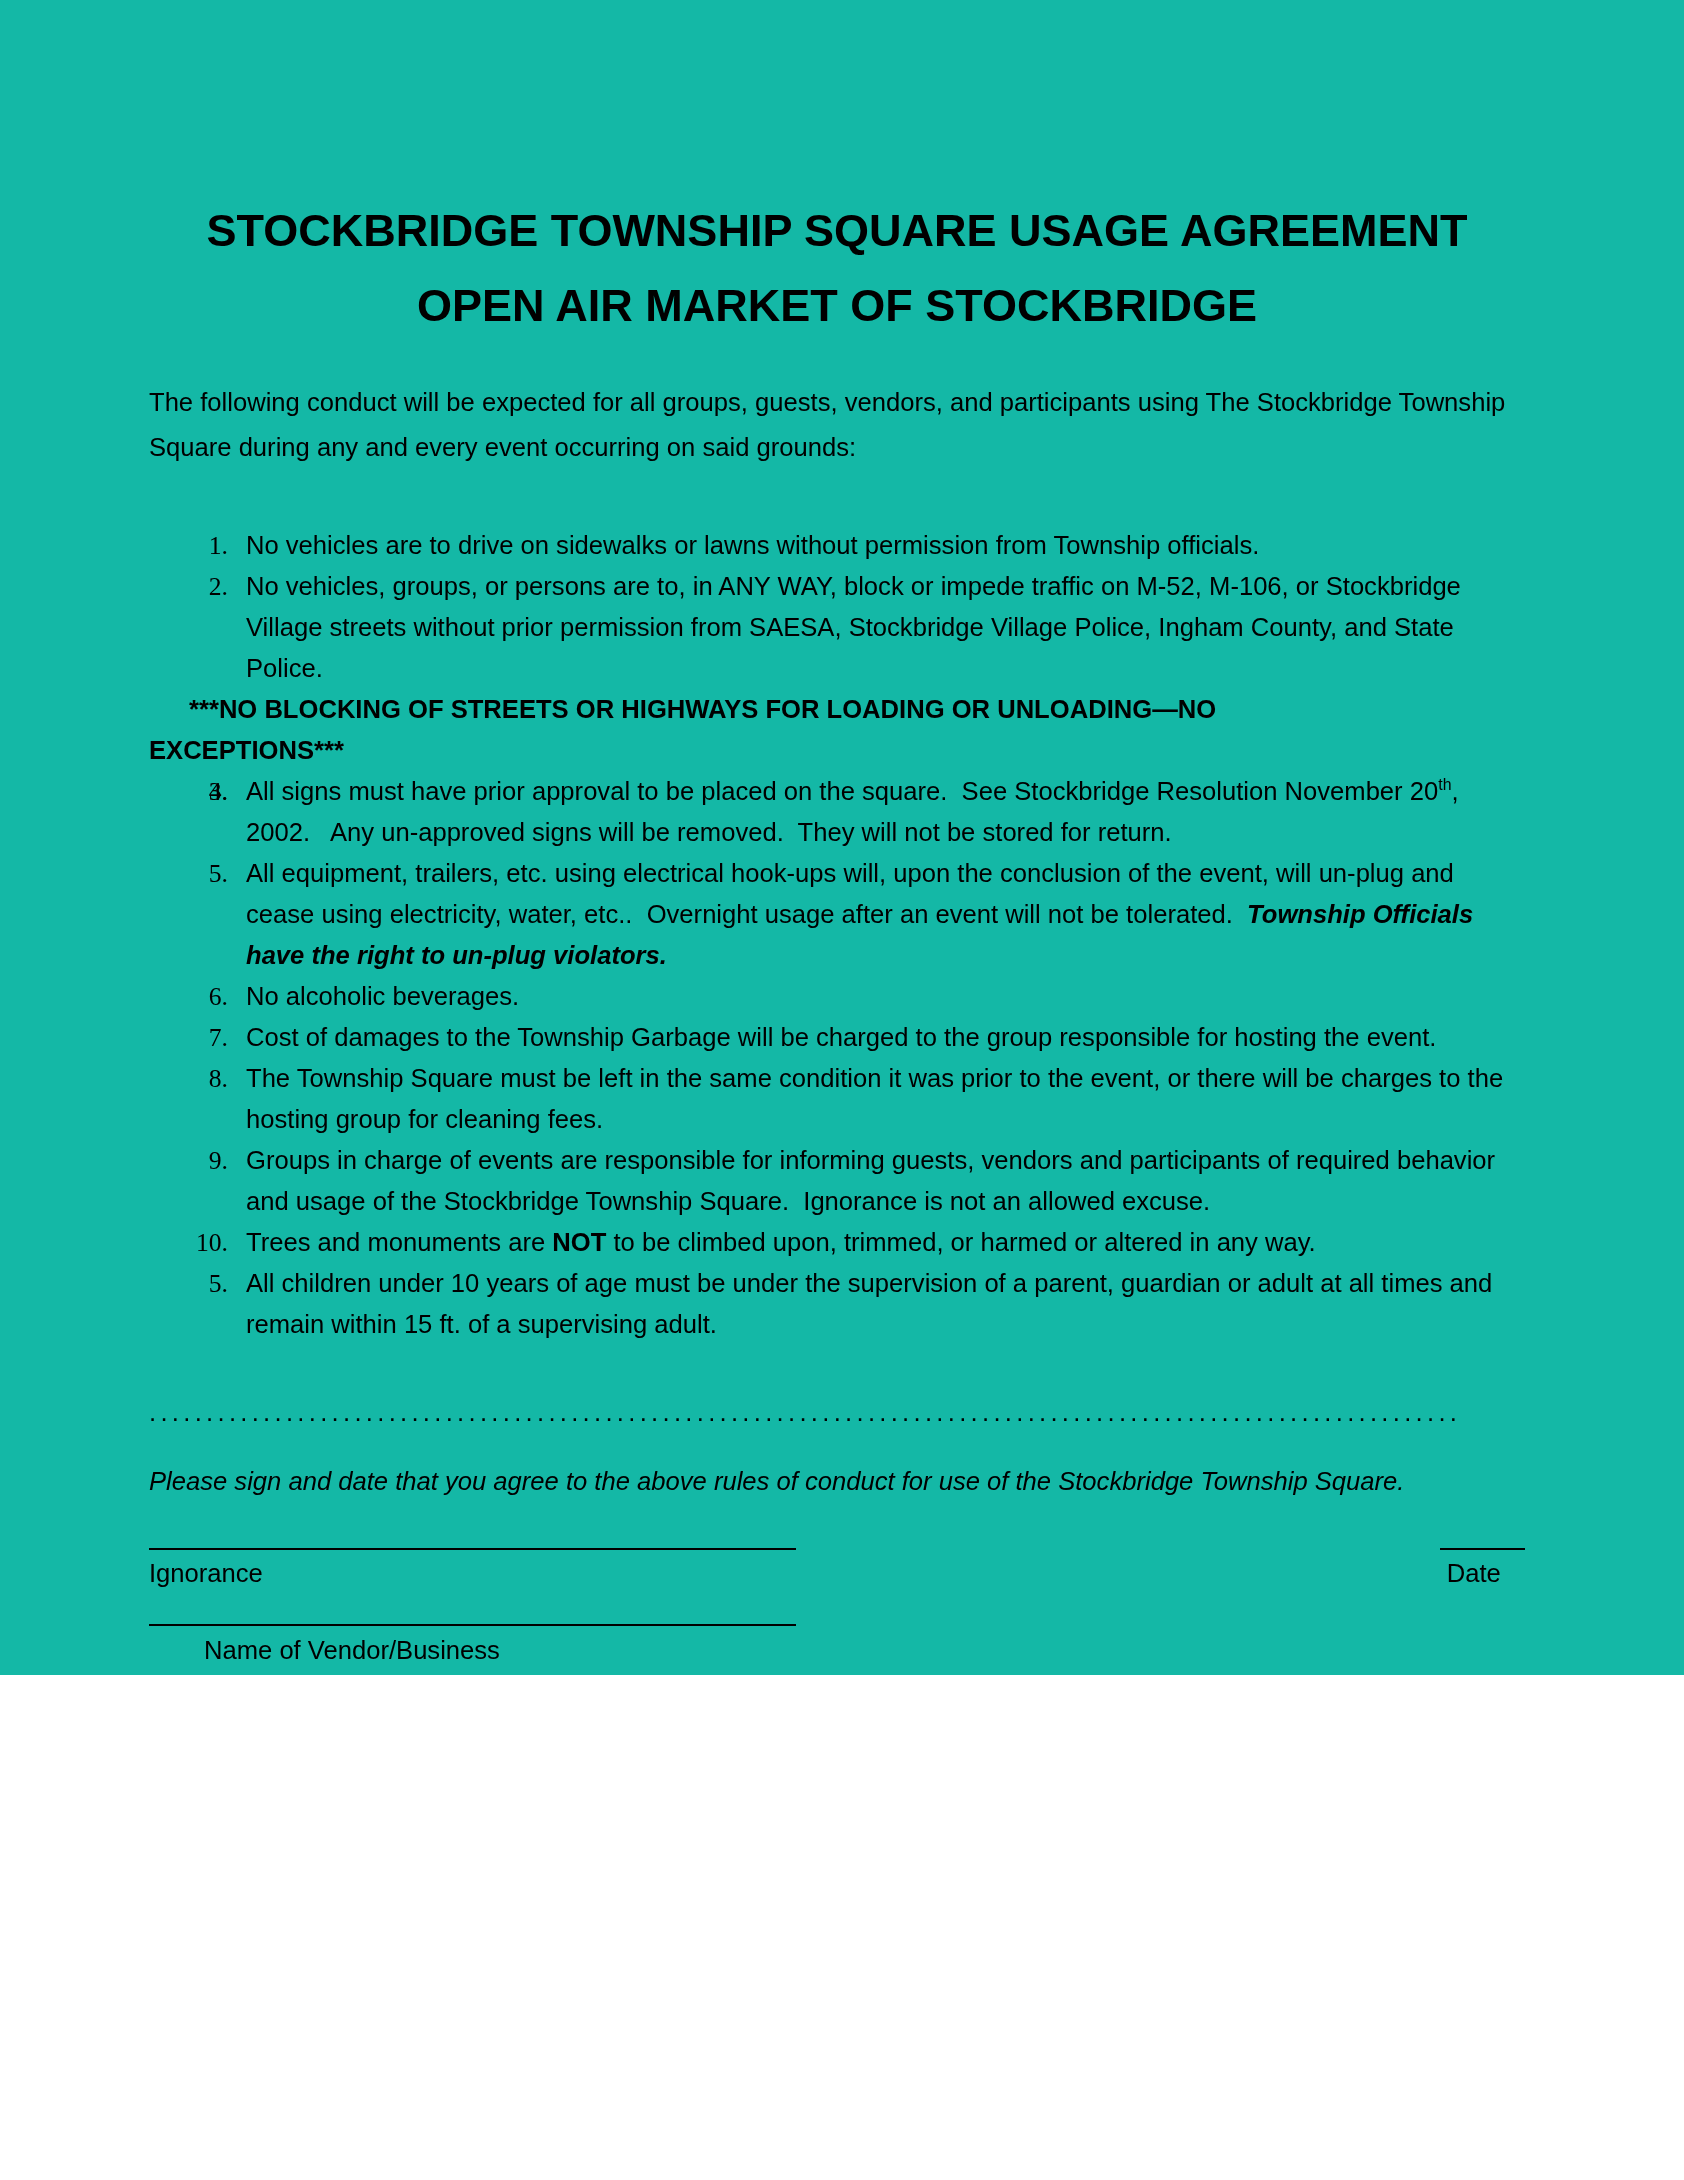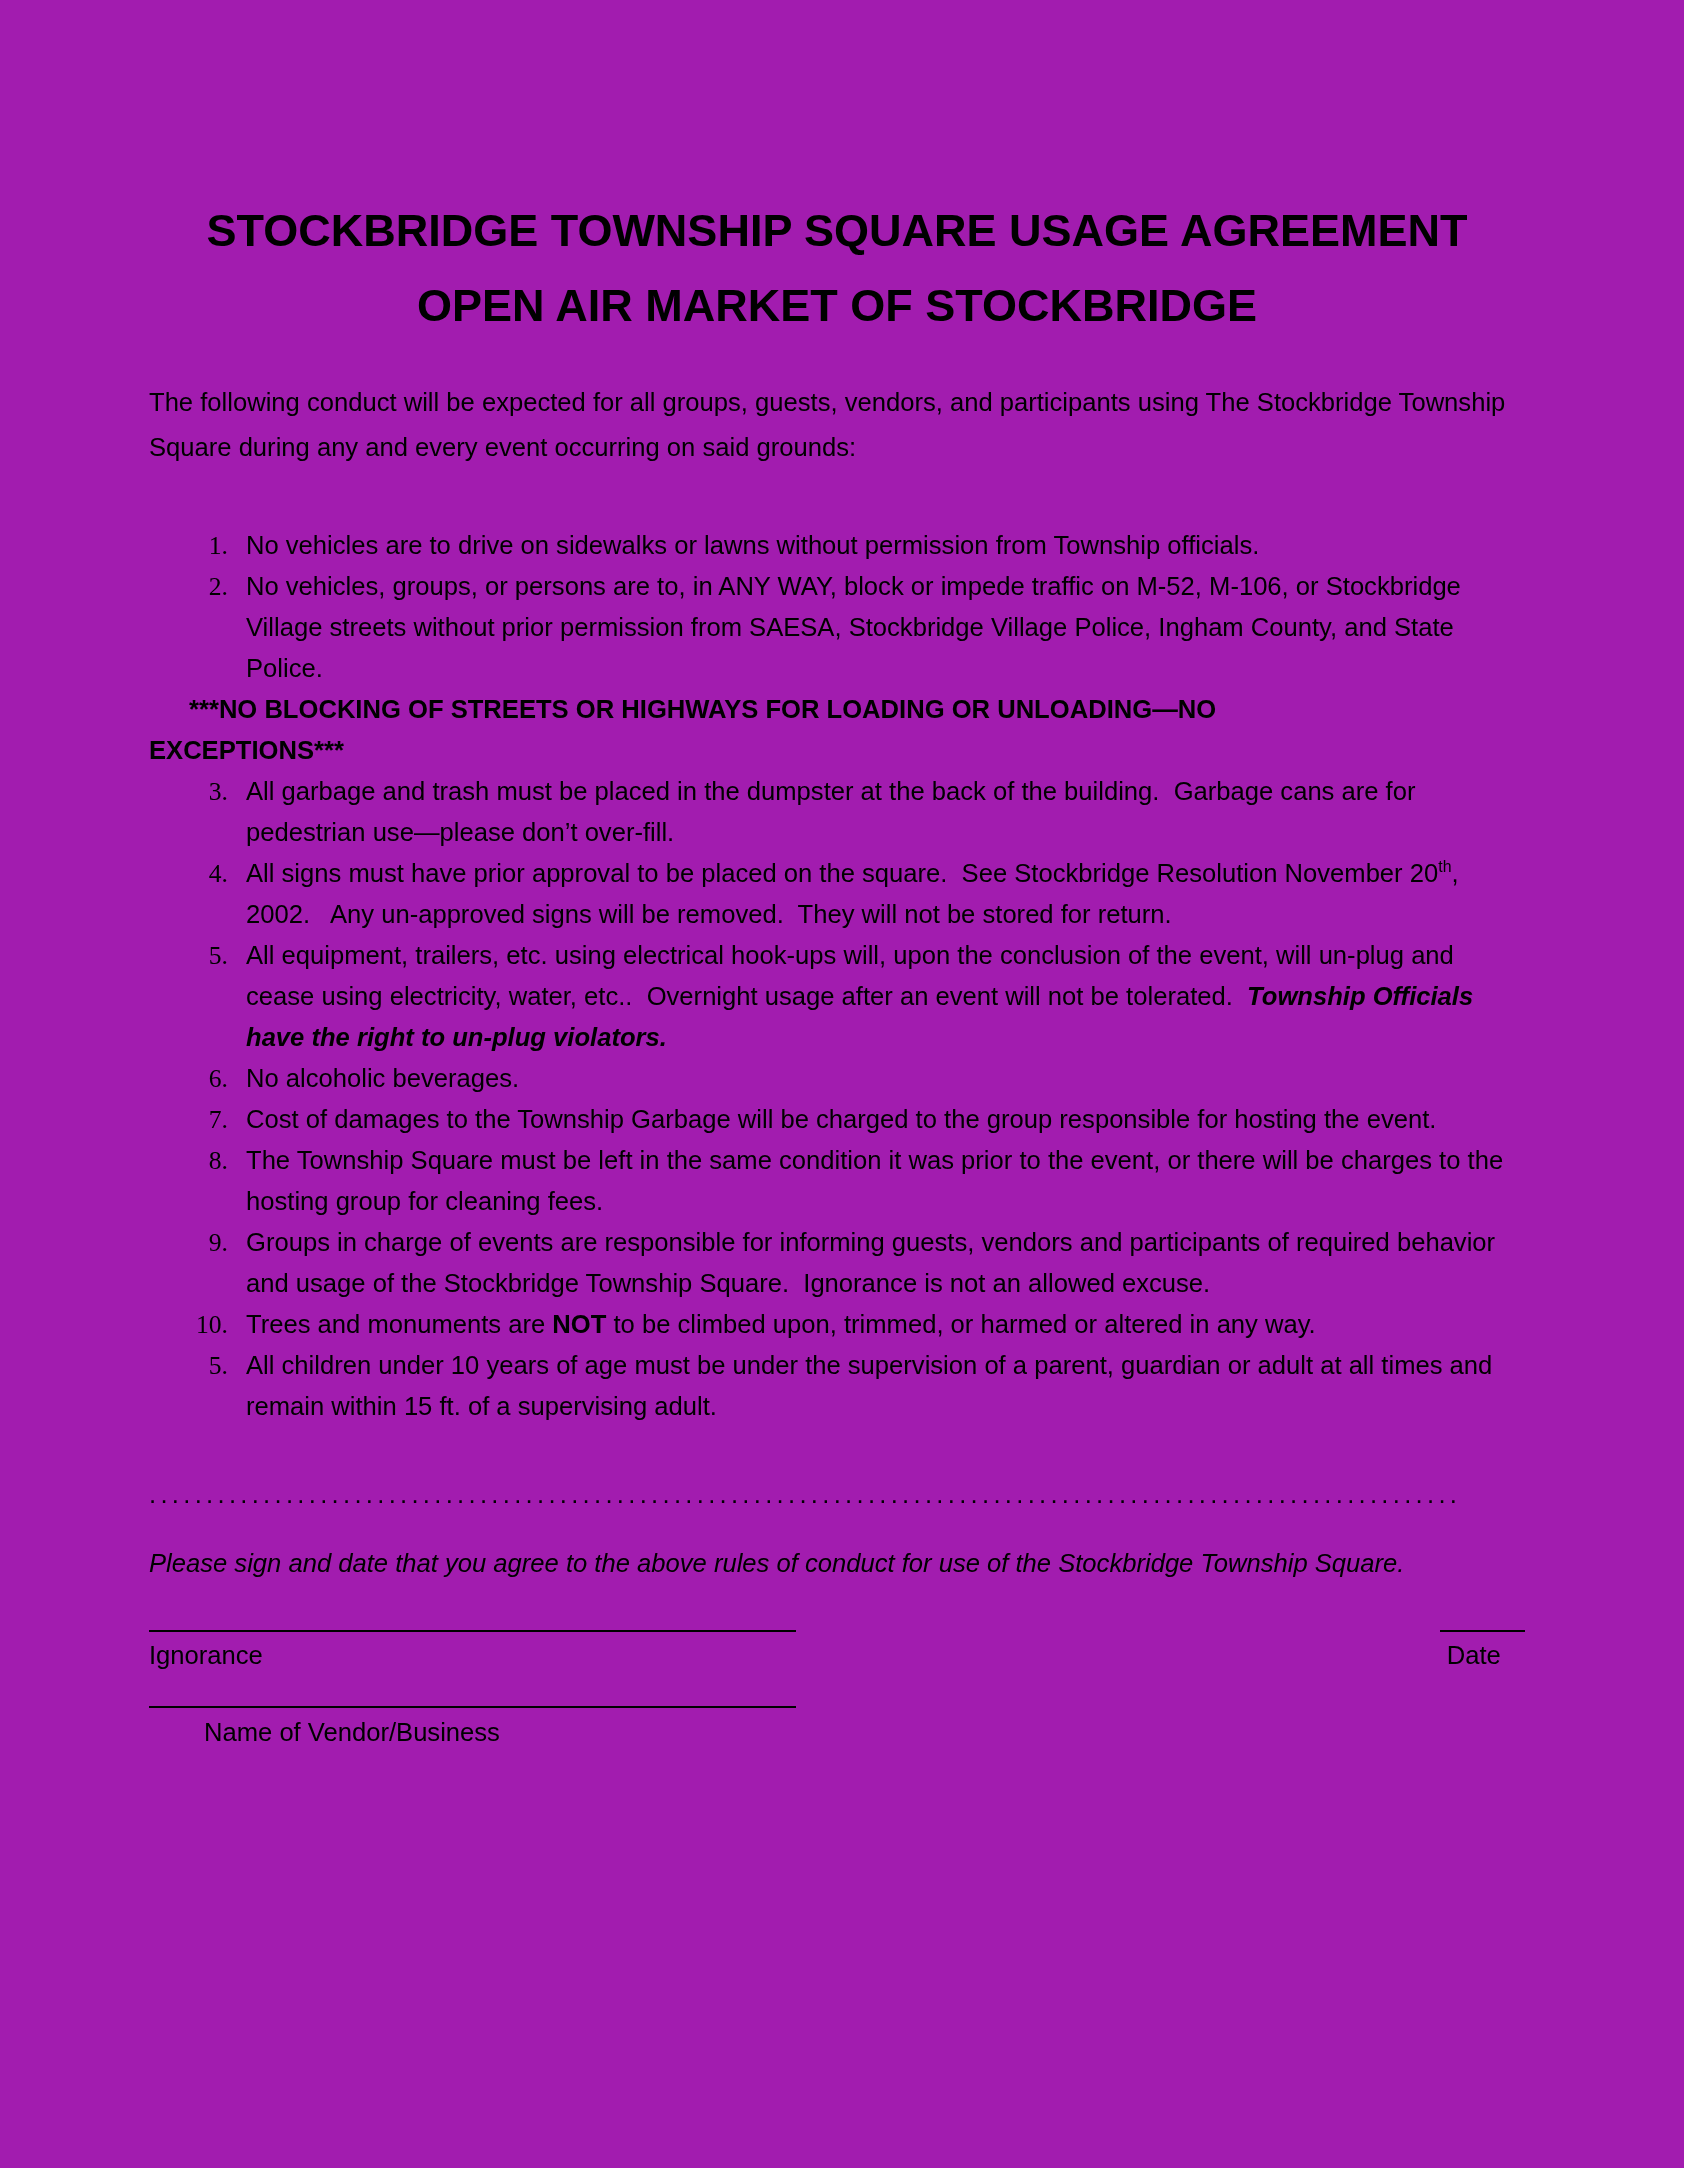--- a/index.html
+++ b/index.html
@@ -4,23 +4,23 @@
 <style>
   html, body { margin: 0; padding: 0; background: #ffffff; }
   body {
     width: 1685px; height: 2181px;
     font-family: "Liberation Sans", sans-serif;
     color: #000000;
     overflow: hidden;
   }
   .page {
     box-sizing: border-box;
-    width: 1685px; height: 2168px;
+    width: 1685px; height: 1675px;
     padding: 204px 160px 0 149px;
-    background: #a21caf;
+    background: #14b8a6;
   }
   .title {
     font-size: 45px; font-weight: 700; text-align: center;
     line-height: 53px; letter-spacing: 0px;
   }
   .title2 { margin-top: 22px; }
   .intro {
     margin-top: 48px;
     font-size: 25.6px; line-height: 45px;
     white-space: pre-wrap;
@@ -90,21 +90,21 @@
         <li class="rule"><span class="num">1.</span><span><span>No vehicles are to drive on sidewalks or lawns without permission from Township officials.</span></span></li>
         <li class="rule"><span class="num">2.</span><span><span>No vehicles, groups, or persons are to, in ANY WAY, block or impede traffic on M-52, M-106, or Stockbridge Village streets without prior permission from SAESA, Stockbridge Village Police, Ingham County, and State Police.</span></span></li>
       </ol>
 
     <div class="notice">
       <div class="notice-l1">***NO BLOCKING OF STREETS OR HIGHWAYS FOR LOADING OR UNLOADING—NO</div>
       <div class="notice-l2">EXCEPTIONS***</div>
     </div>
 
     <ol class="rules">
-        <li class="rule"><span class="num">3.</span><span><span>All garbage and trash must be placed in the dumpster at the back of the building.  Garbage cans are for pedestrian use—please don’t over-fill.</span></span></li>
+        <li class="rule"><span class="num">3.</span></li>
         <li class="rule"><span class="num">4.</span><span><span>All signs must have prior approval to be placed on the square.  See Stockbridge Resolution November 20</span><span class="seg-sup">th</span><span>, 2002.   Any un-approved signs will be removed.  They will not be stored for return.</span></span></li>
         <li class="rule"><span class="num">5.</span><span><span>All equipment, trailers, etc. using electrical hook-ups will, upon the conclusion of the event, will un-plug and cease using electricity, water, etc..  Overnight usage after an event will not be tolerated.  </span><span class="seg-bolditalic">Township Officials have the right to un-plug violators.</span></span></li>
         <li class="rule"><span class="num">6.</span><span><span>No alcoholic beverages.</span></span></li>
         <li class="rule"><span class="num">7.</span><span><span>Cost of damages to the Township Garbage will be charged to the group responsible for hosting the event.</span></span></li>
         <li class="rule"><span class="num">8.</span><span><span>The Township Square must be left in the same condition it was prior to the event, or there will be charges to the hosting group for cleaning fees.</span></span></li>
         <li class="rule"><span class="num">9.</span><span><span>Groups in charge of events are responsible for informing guests, vendors and participants of required behavior and usage of the Stockbridge Township Square.  Ignorance is not an allowed excuse.</span></span></li>
         <li class="rule"><span class="num">10.</span><span><span>Trees and monuments are </span><span class="seg-bold">NOT</span><span> to be climbed upon, trimmed, or harmed or altered in any way.</span></span></li>
         <li class="rule"><span class="num">5.</span><span><span>All children under 10 years of age must be under the supervision of a parent, guardian or adult at all times and remain within 15 ft. of a supervising adult.</span></span></li>
       </ol>
   </div>

